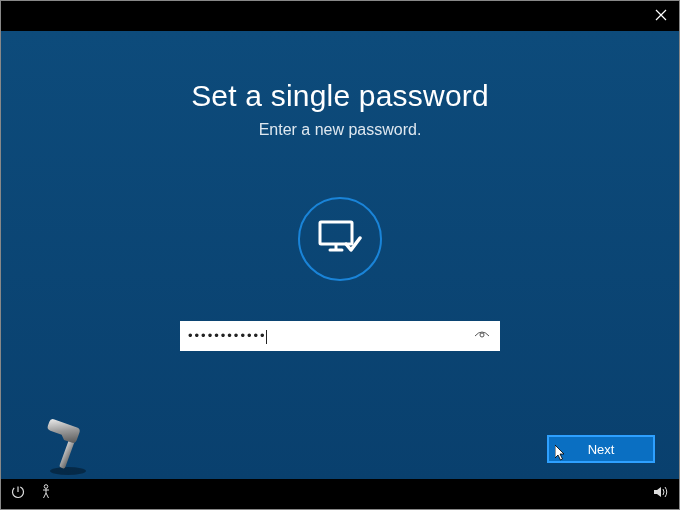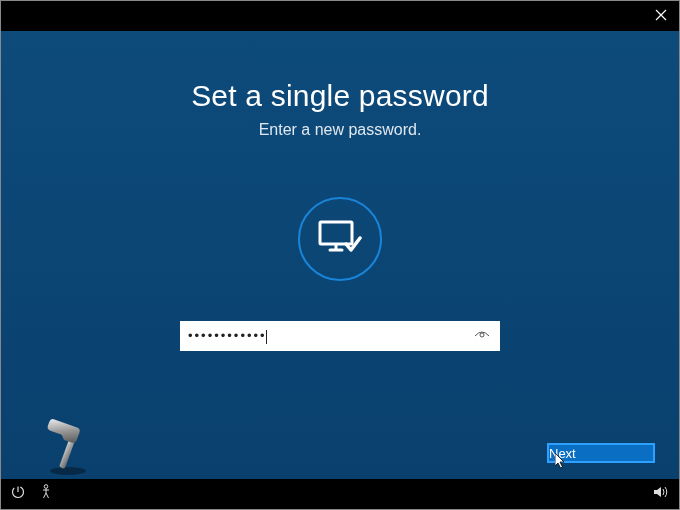--- a/index.html
+++ b/index.html
@@ -70,28 +70,28 @@
     }
     .reveal-btn {
       width: 20px; height: 20px;
       display: flex; align-items: center; justify-content: center;
       cursor: pointer;
       color: #555;
     }
     .next-btn {
       position: absolute;
       right: 24px; bottom: 16px;
-      width: 108px; height: 20px;
+      width: 108px; height: 28px;
       background: #0a6fc2;
       border: 2px solid #2ea0ff;
       color: #fff;
       font-size: 13px;
       display: flex;
       align-items: center;
-      justify-content: flex-start;
+      justify-content: center;
       cursor: pointer;
     }
     .cursor-arrow {
       position: absolute;
       left: 6px; top: 8px;
       pointer-events: none;
     }
     .hammer {
       position: absolute;
       left: 36px; bottom: 2px;

